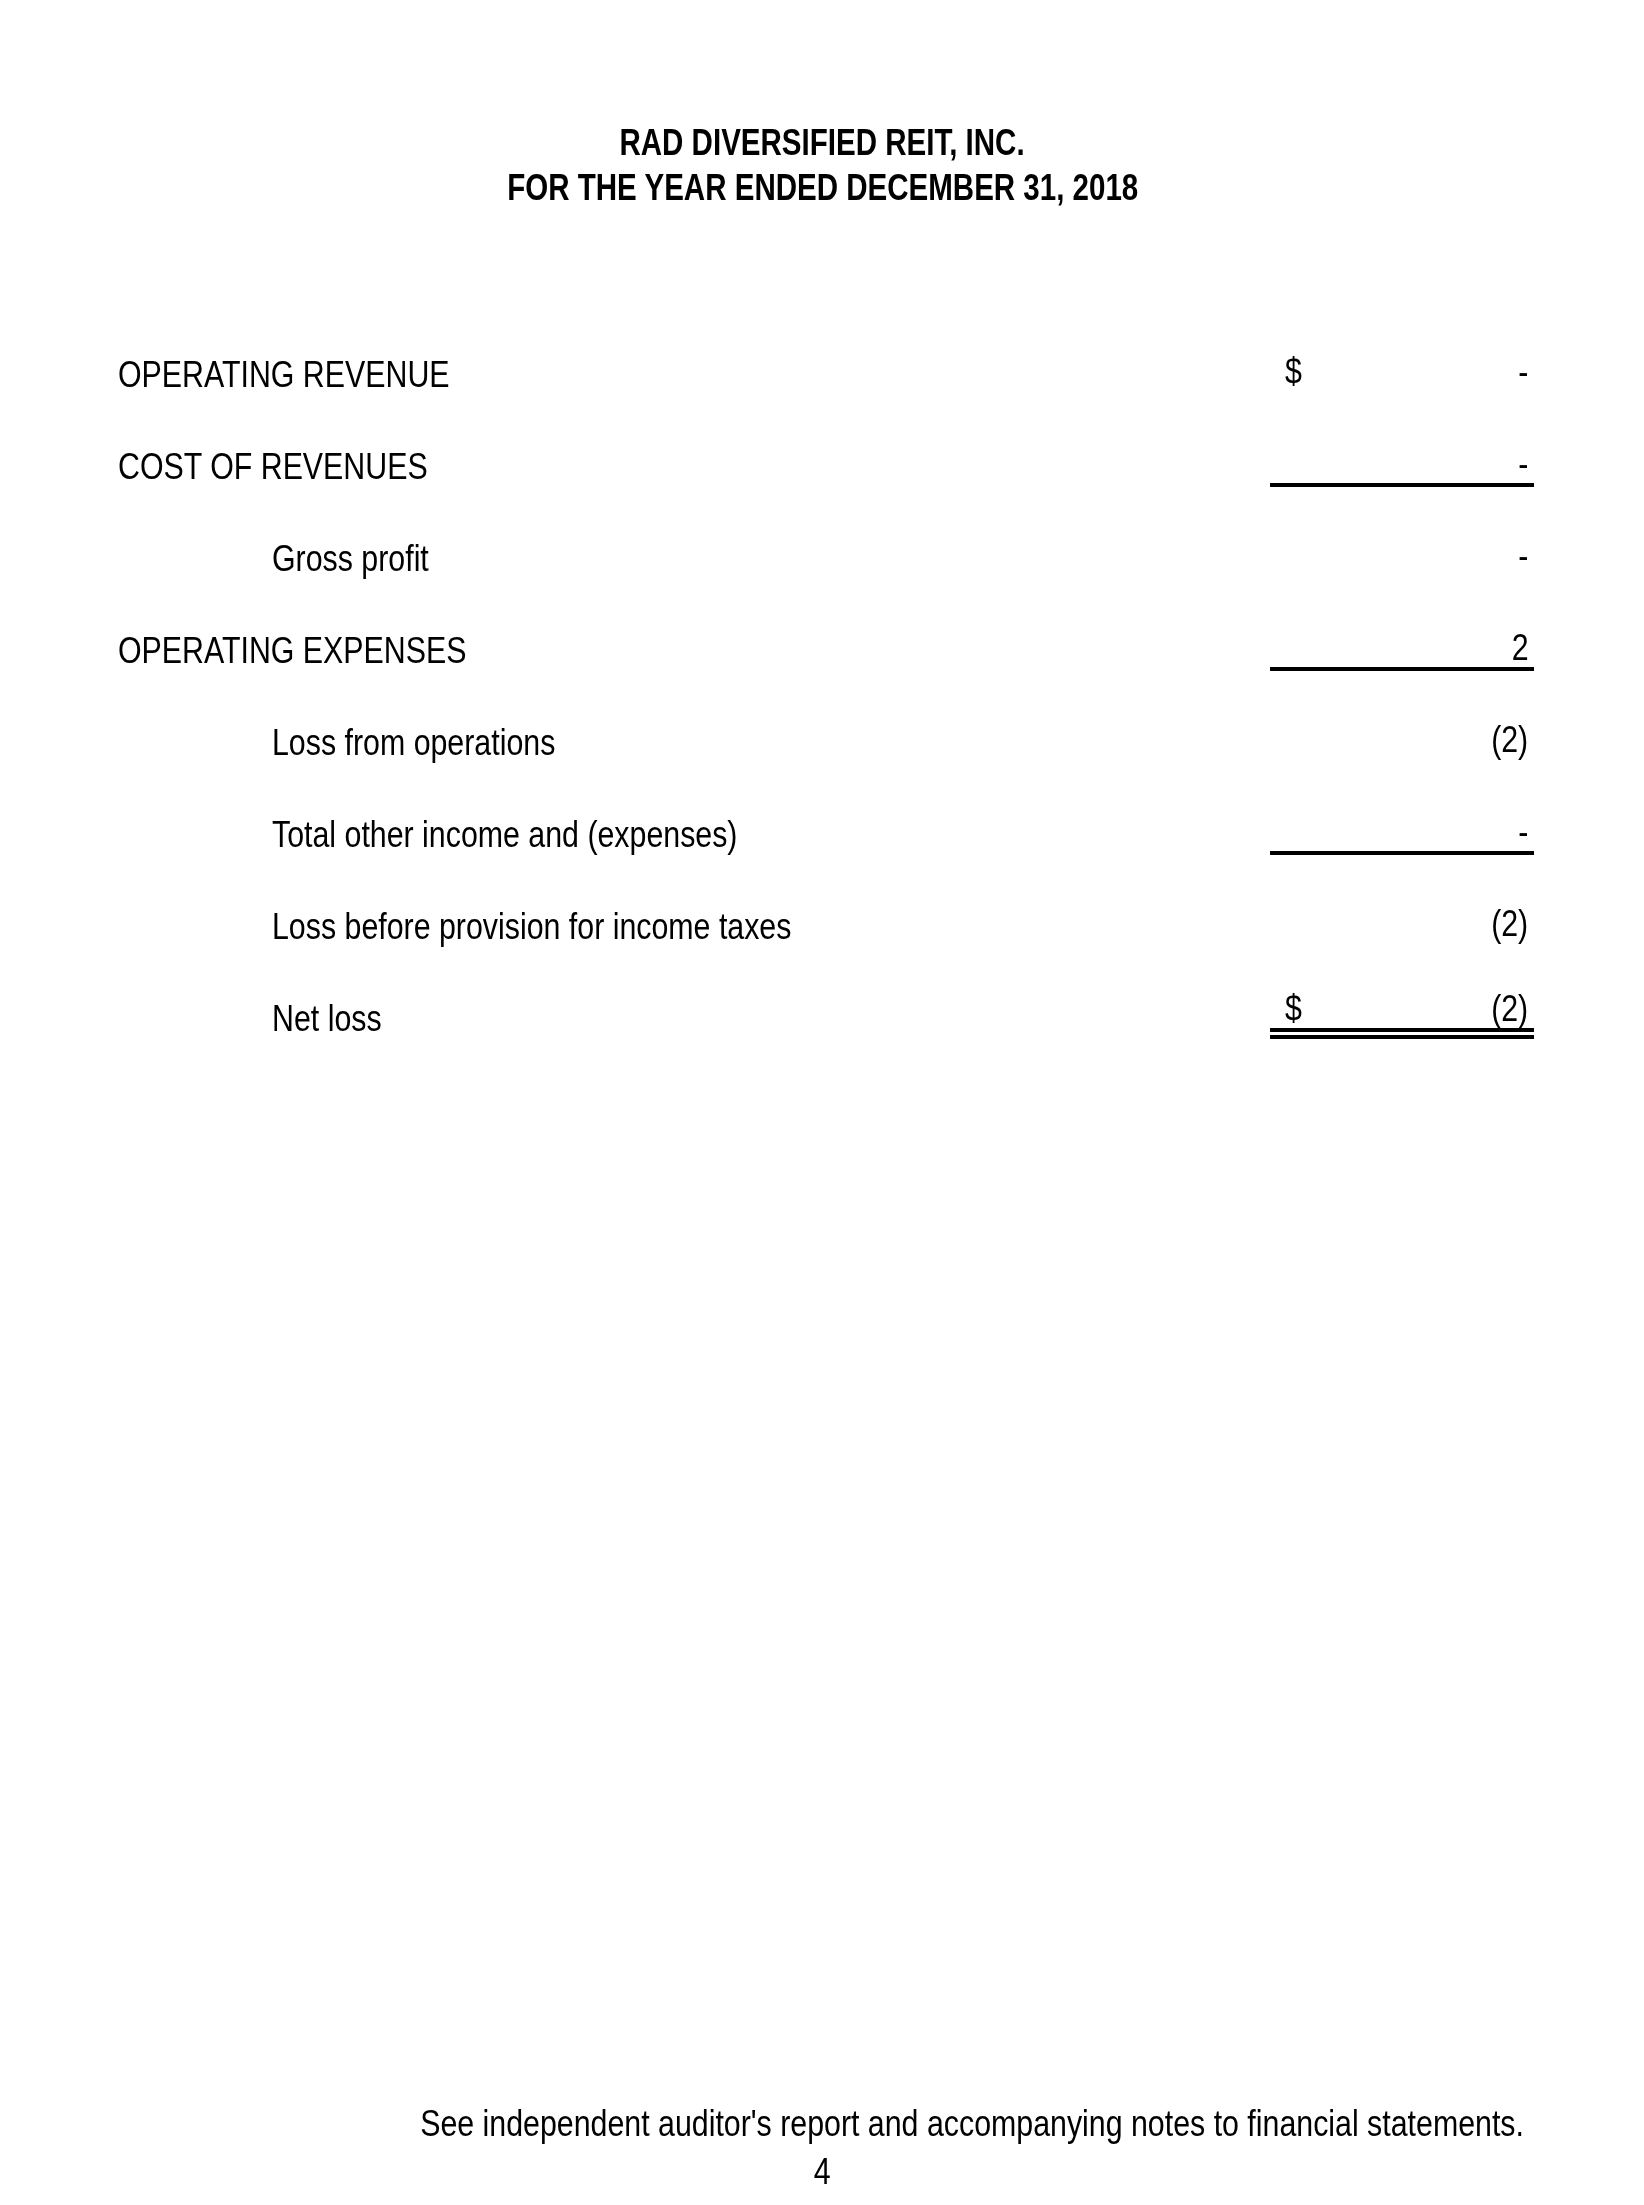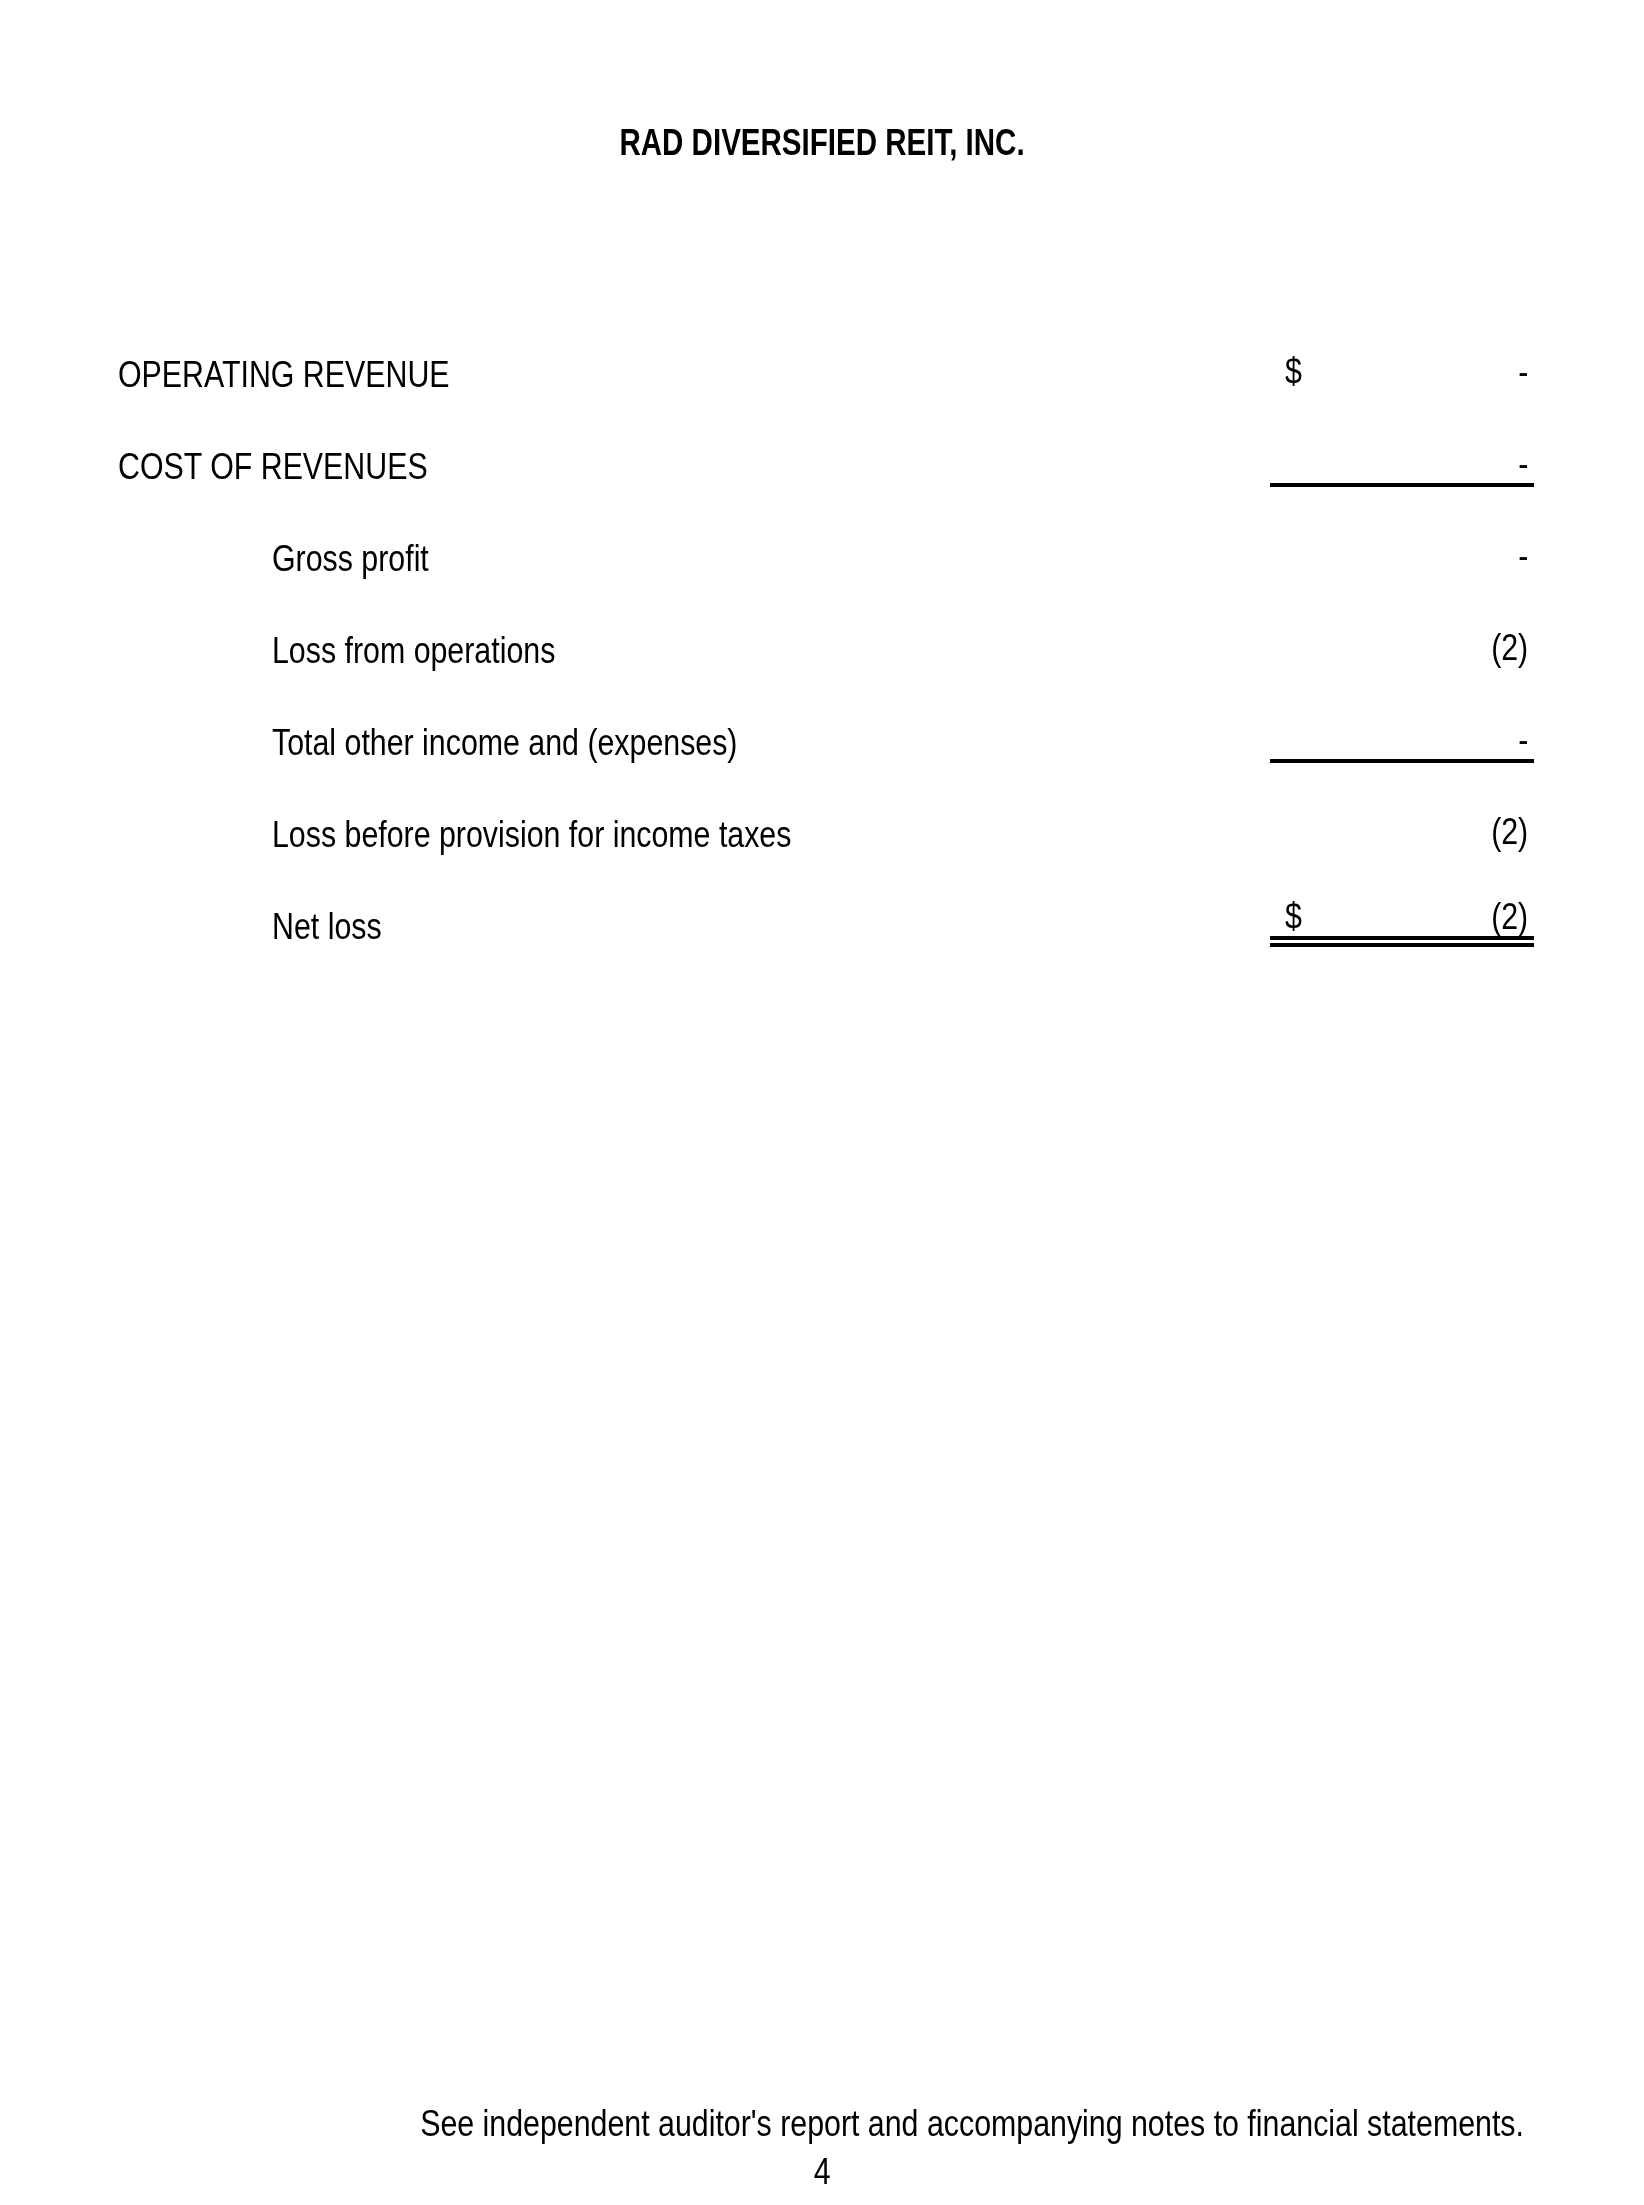--- a/index.html
+++ b/index.html
@@ -105,20 +105,21 @@
   }
   .page-number .nx { transform-origin: center bottom; }
 </style>
 </head>
 <body>
 
 <div class="page">
 
   <div class="title-block">
     <div><span class="nx">RAD DIVERSIFIED REIT, INC.</span></div>
+    <div><span class="nx">FOR THE YEAR ENDED DECEMBER 31, 2018</span></div>
   </div>
 
   <div class="rows">
 
     <div class="row">
       <span class="row-label nx">OPERATING REVENUE</span>
       <span class="vcell">
         <span class="cur nx">$</span>
         <span class="val nx">-</span>
       </span>
@@ -133,20 +134,27 @@
     </div>
 
     <div class="row indent">
       <span class="row-label nx">Gross profit</span>
       <span class="vcell">
         <span class="cur nx"></span>
         <span class="val nx">-</span>
       </span>
     </div>
 
+    <div class="row u1">
+      <span class="row-label nx">OPERATING EXPENSES</span>
+      <span class="vcell">
+        <span class="cur nx"></span>
+        <span class="val nx">2</span>
+      </span>
+    </div>
 
     <div class="row indent">
       <span class="row-label nx">Loss from operations</span>
       <span class="vcell">
         <span class="cur nx"></span>
         <span class="val nx">(2)</span>
       </span>
     </div>
 
 

